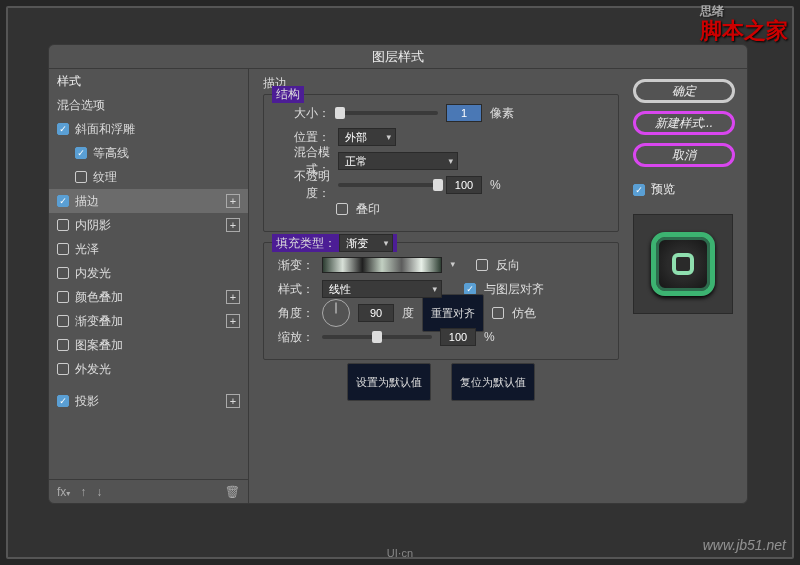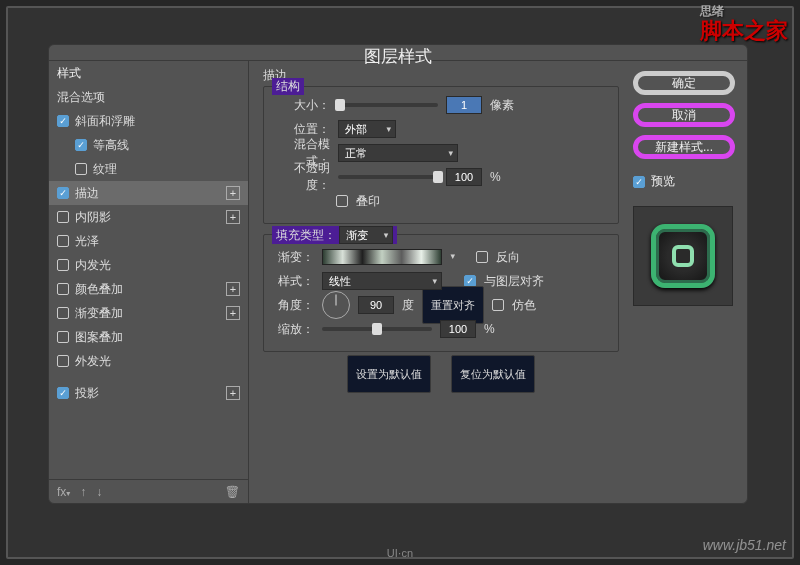--- a/index.html
+++ b/index.html
@@ -2,21 +2,21 @@
 <html><head>
 <meta charset="utf-8">
 <style>
   * { box-sizing: border-box; margin: 0; padding: 0; font-family: "Microsoft YaHei", sans-serif; }
   body { background: #262626; width: 800px; height: 565px; position: relative; overflow: hidden; }
   .outer-frame { position: absolute; top: 6px; left: 6px; right: 6px; bottom: 6px; border: 2px solid #555; border-radius: 2px; background: #323232; }
   .watermark-top { position: absolute; top: 6px; right: 12px; color: #c00; font-size: 22px; font-weight: bold; text-shadow: 1px 1px 2px #000; z-index: 50; }
   .watermark-bottom { position: absolute; bottom: 12px; right: 14px; color: #eee; opacity: 0.5; font-size: 14px; font-style: italic; z-index: 50; }
   .logo-bottom { position: absolute; bottom: 6px; left: 50%; transform: translateX(-50%); color: #888; font-size: 11px; z-index: 50; }
   .dialog { position: absolute; top: 44px; left: 48px; width: 700px; height: 460px; background: #535353; border: 1px solid #383838; border-radius: 6px; color: #ddd; font-size: 12px; display: flex; flex-direction: column; }
-  .titlebar { height: 16px; line-height: 24px; text-align: center; border-bottom: 1px solid #3a3a3a; font-size: 17px; color: #eee; }
+  .titlebar { height: 24px; line-height: 24px; text-align: center; border-bottom: 1px solid #3a3a3a; font-size: 13px; color: #eee; }
   .body { flex: 1; display: flex; }
   .left { width: 200px; border-right: 1px solid #3a3a3a; display: flex; flex-direction: column; }
   .styles-list { flex: 1; overflow: hidden; }
   .style-row { display: flex; align-items: center; height: 24px; padding: 0 8px; gap: 6px; }
   .style-row.header { font-weight: normal; color: #eee; }
   .style-row.sel { background: #6b6b6b; }
   .style-row.sub { padding-left: 26px; }
   .cb { width: 12px; height: 12px; border: 1px solid #ccc; border-radius: 2px; display: inline-flex; align-items: center; justify-content: center; font-size: 9px; color: #fff; }
   .cb.on { background: #5a9fd4; border-color: #5a9fd4; }
   .plus-box { width: 14px; height: 14px; border: 1px solid #aaa; color: #ddd; display: inline-flex; align-items: center; justify-content: center; font-size: 11px; margin-left: auto; }
@@ -33,21 +33,21 @@
   .num.sel { background: #4a78b5; }
   .unit { color: #ddd; }
   .dd { height: 18px; background: #3a3a3a; border: 1px solid #2a2a2a; display: inline-flex; align-items: center; padding: 0 16px 0 6px; position: relative; color: #fff; font-size: 11px; }
   .dd::after { content: "▾"; position: absolute; right: 4px; font-size: 9px; color: #ccc; }
   .grad-swatch { width: 120px; height: 16px; background: linear-gradient(to right,#2d3d32,#d8e0d8,#1f1f1f,#c2d0c2,#5c5c5c,#e8f0e8,#2d3d32); border: 1px solid #222; display: inline-block; position: relative; }
   .grad-swatch::after { content: "▾"; position: absolute; right: -14px; top: 1px; font-size: 9px; color: #ccc; }
   .angle-dial { width: 28px; height: 28px; border: 1px solid #aaa; border-radius: 50%; position: relative; display: inline-block; }
   .angle-dial::after { content: ""; position: absolute; top: 50%; left: 50%; width: 11px; height: 1px; background: #ddd; transform-origin: left center; transform: rotate(-90deg); }
   .btn-sm { height: 28px; padding: 18px 8px; background: #0f172a; border: 1px solid #3a3a3a; color: #ddd; font-size: 11px; border-radius: 2px; display: inline-flex; align-items: center; }
   .right { width: 118px; padding: 10px 12px 10px 4px; display: flex; flex-direction: column; gap: 8px; }
-  .main-btn { height: 24px; border: 5px solid #d946ef; border-radius: 12px; background: transparent; color: #eee; font-size: 12px; display: flex; align-items: center; justify-content: center; }
+  .main-btn { height: 24px; border: 3px solid #d946ef; border-radius: 12px; background: transparent; color: #eee; font-size: 12px; display: flex; align-items: center; justify-content: center; font-style: italic; }
   .main-btn.primary { border-color: #ccc; }
   .preview-row { display: flex; align-items: center; gap: 6px; margin-top: 6px; color: #eee; }
   .preview-box { width: 100px; height: 100px; background: #3a3a3a; border: 1px solid #2a2a2a; margin-top: 8px; display: flex; align-items: center; justify-content: center; }
   .preview-icon { width: 64px; height: 64px; border-radius: 14px; background: radial-gradient(circle,#2a2a2a 40%,#1a1a1a 80%); border: 5px solid #3cb371; box-shadow: inset 0 0 0 3px #2d6b4d, 0 2px 4px #000; position: relative; }
   .preview-icon::after { content: ""; position: absolute; inset: 16px; border: 4px solid #8fdfaf; border-radius: 6px; }
 </style>
 </head>
 <body>
 
 <div class="outer-frame"></div>
@@ -205,22 +205,22 @@
       </div>
 
       <div class="row" style="justify-content:center;gap:20px">
         <span class="btn-sm">设置为默认值</span>
         <span class="btn-sm">复位为默认值</span>
       </div>
     </div>
 
     <div class="right">
       <div class="main-btn primary">确定</div>
+      <div class="main-btn">新建样式...</div>
       <div class="main-btn">取消</div>
-      <div class="main-btn">新建样式...</div>
       <div class="preview-row">
         <span class="cb on">✓</span>
         <span>预览</span>
       </div>
       <div class="preview-box">
         <div class="preview-icon"></div>
       </div>
     </div>
   </div>
 </div>

